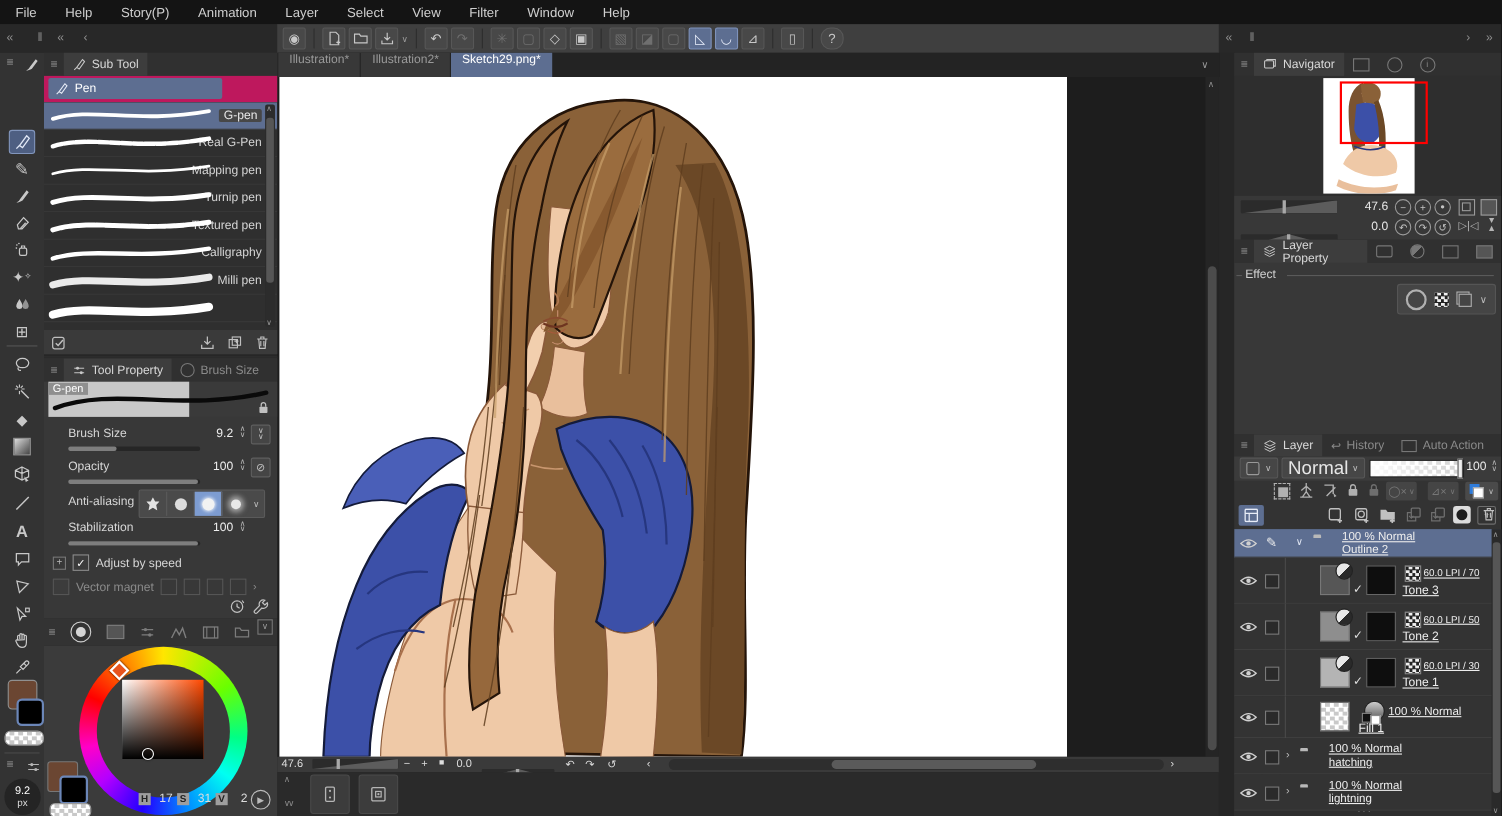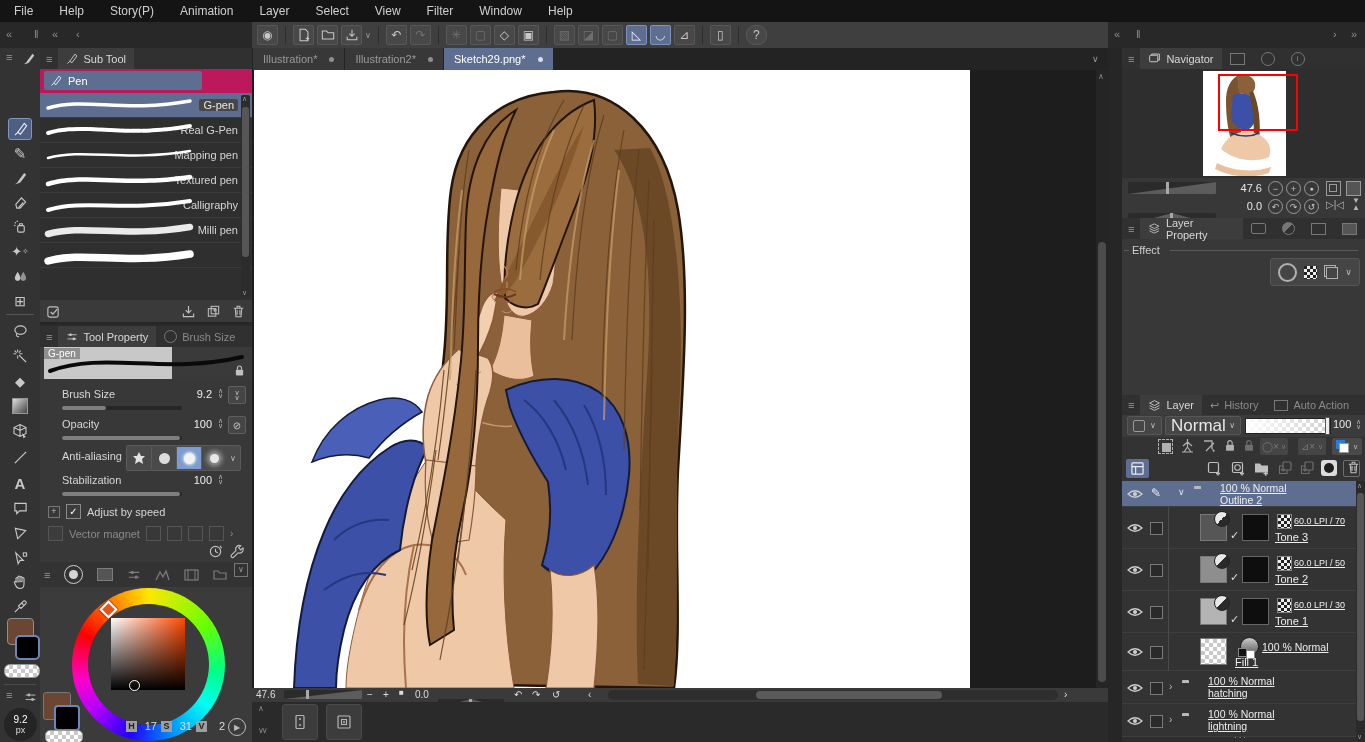--- a/index.html
+++ b/index.html
@@ -13,21 +13,21 @@
   
   .row2{left:0;top:22px;width:1365px;height:26px;background:#282828;}
   .dockglyph{color:#8f8f8f;font-size:11px;}
   .maintb{position:absolute;left:252px;top:0;width:856px;height:26px;background:#3f3f3f;display:flex;align-items:center;padding-left:5px;gap:3px;box-sizing:border-box;}
   .tbtn{width:21px;height:20px;background:#484848;border:1px solid #575757;border-radius:2px;display:flex;align-items:center;justify-content:center;font-size:12px;color:#c8c8c8;box-sizing:border-box;}
   .tbtn.sel{background:#5d6e91;border-color:#7e92bb;color:#e8eefb;}
   .tbtn.dis{color:#6f6f6f;}
   .tsep{width:1px;height:18px;background:#2d2d2d;margin:0 4px;}
   
   .tabbar{left:252px;top:48px;width:856px;height:22px;background:#232323;display:flex;gap:1px;padding-left:1px;}
-  .tab{height:22px;display:flex;align-items:center;gap:12px;padding:0 10px;background:#383838;color:#999;font-size:11px;}
+  .tab{height:22px;display:flex;align-items:center;gap:24px;padding:0 10px;background:#383838;color:#999;font-size:11px;flex-direction:column;}
   .tab .dot{width:5px;height:5px;border-radius:50%;background:#8f8f8f;}
   .tab.act{background:#5d6e91;color:#fff;}
   .tab.act .dot{background:#d7deec;}
   
   .phead{background:#303030;height:21px;display:flex;align-items:center;font-size:11px;}
   .ptab{height:21px;display:flex;align-items:center;gap:5px;padding:0 8px;background:#3d3d3d;color:#d8d8d8;}
   .ptab.off{background:transparent;color:#8a8a8a;}
   .burger{color:#9a9a9a;font-size:11px;padding:0 6px;}
   
   .toolcol{left:0;top:48px;width:40px;height:694px;background:#333;}
@@ -513,20 +513,26 @@
           <span>Real G-Pen</span>
         </div>
     <div class="srow">
           <svg width="150" height="20" viewBox="0 0 150 20">
             <path d="M4,13 C40,3 80,17 146,6" fill="none" stroke="#fff" stroke-width="2.5" stroke-linecap="round"></path>
           </svg>
           <span>Mapping pen</span>
         </div>
     <div class="srow">
           <svg width="150" height="20" viewBox="0 0 150 20">
+            <path d="M4,14 C40,3 80,17 146,7" fill="none" stroke="#fff" stroke-width="4.5" stroke-linecap="round"></path>
+          </svg>
+          <span>Turnip pen</span>
+        </div>
+    <div class="srow">
+          <svg width="150" height="20" viewBox="0 0 150 20">
             <path d="M4,14 C40,3 80,17 146,7" fill="none" stroke="#fff" stroke-width="4.5" stroke-linecap="round" stroke-dasharray="7 1"></path>
           </svg>
           <span>Textured pen</span>
         </div>
     <div class="srow">
           <svg width="150" height="20" viewBox="0 0 150 20">
             <path d="M4,15 C40,4 80,17 146,6" fill="none" stroke="#fff" stroke-width="4" stroke-linecap="round"></path>
           </svg>
           <span>Calligraphy</span>
         </div>

